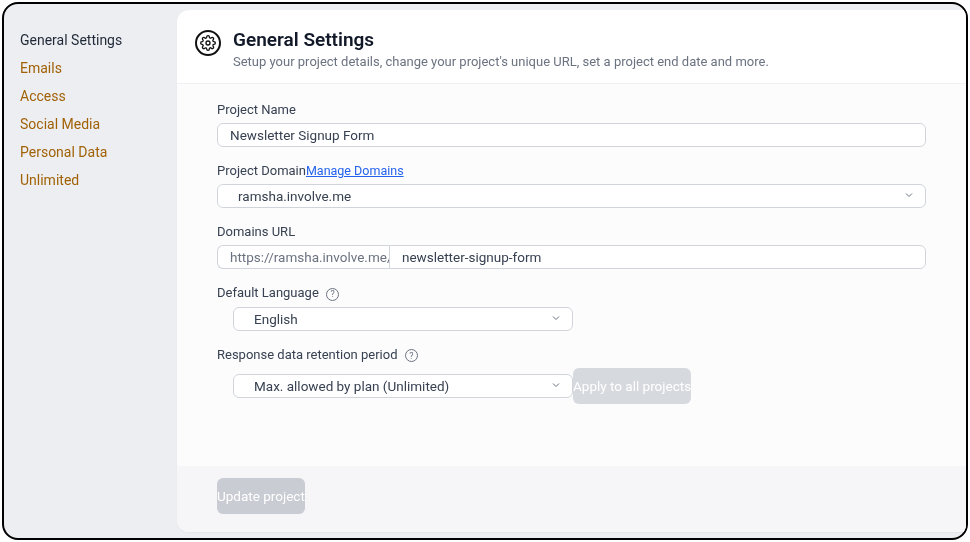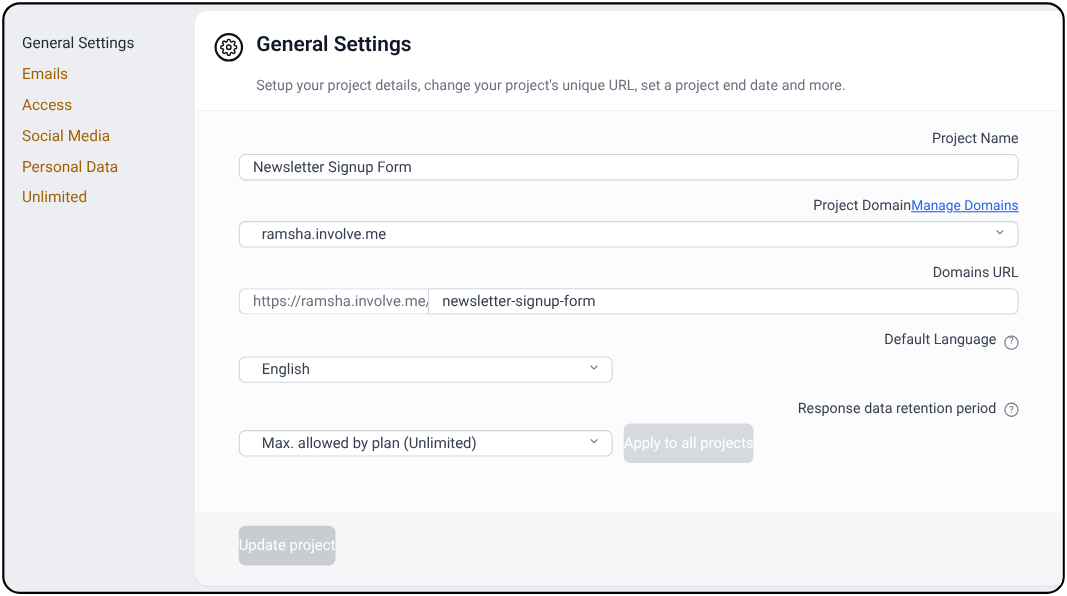--- a/index.html
+++ b/index.html
@@ -6,38 +6,38 @@
   body { background: #fff; width: 970px; height: 542px; overflow: hidden; }
   .frame { border: 2px solid #000; border-radius: 16px; width: 966px; height: 538px; margin: 2px; background: #edeef2; display: flex; overflow: hidden; }
   .sidebar { width: 173px; padding: 22px 16px; }
   .sidebar .item { font-size: 14px; color: #a16207; padding: 6px 0; cursor: pointer; }
   .sidebar .item.active { color: #1f2937; }
   .main { flex: 1; background: #fff; border-radius: 12px 0 0 12px; margin: 6px 0 6px 0; display: flex; flex-direction: column; overflow: hidden; box-shadow: 0 1px 2px rgba(0,0,0,0.04);}
   .header { display: flex; align-items: flex-start; padding: 18px 28px 14px 18px; gap: 12px; border-bottom: 1px solid #f0f1f4;}
   .header-icon { width: 26px; height: 26px; border: 2px solid #111; border-radius: 50%; display:flex; align-items:center; justify-content:center; flex-shrink:0; margin-top:2px;}
   .header-icon svg { width: 16px; height: 16px; }
   .header h1 { font-size: 19px; font-weight: 600; color: #111827; }
-  .header p { font-size: 13px; color: #6b7280; margin-top: 20px; text-align: center; }
+  .header p { font-size: 13px; color: #6b7280; margin-top: 3px; text-align: center; }
   .content { flex: 1; padding: 18px 40px 14px 40px; overflow: auto; background: #fcfcfd;}
   .field { margin-bottom: 16px; }
-  .label-row { display:flex; justify-content: flex-end; align-items: center; margin-bottom: 6px;}
+  .label-row { display:flex; justify-content: flex-start; align-items: center; margin-bottom: 6px;}
   .label { font-size: 13px; color: #374151; }
   .help-icon { display:inline-flex; width:13px; height:13px; border:1px solid #6b7280; color:#6b7280; border-radius:50%; font-size:9px; align-items:center; justify-content:center; margin-left:4px; cursor:default;}
   .link { font-size: 12.5px; color: #2563eb; text-decoration: underline; cursor:pointer;}
   .input, .select, .prefix, .slug {
     width: 100%; height: 24px; border: 1px solid #d1d5db; border-radius: 6px;
     padding: 0 12px; font-size: 13.5px; color: #374151; background: #fff;
   }
   .select { position: relative; display:flex; align-items:center; cursor:pointer; padding-right: 30px; padding-left: 20px;}
-  .select.small { width: 340px; }
+  .select.small { width: 340px; margin-left: 16px; }
   .chev { position:absolute; right:10px; top:50%; transform:translateY(-50%); color:#6b7280; pointer-events:none;}
   .url-row { display:flex; }
   .prefix { width: 172px; border-radius: 6px 0 0 6px; border-right: none; display:flex; align-items:center; color:#6b7280; background:#fff;}
   .slug { flex:1; border-radius: 0 6px 6px 0; }
-  .row { display:flex; gap: 10px; align-items:center; }
+  .row { display:flex; gap: 0; align-items:center; }
   .btn { height: 36px; padding: 0 0; border: none; border-radius: 6px; font-size: 13.5px; cursor: pointer; }
   .btn-muted { background: #d6d9de; color: #fff; }
   .footer { padding: 12px 40px 18px 40px; background: #f6f6f8; }
   .btn-primary-disabled { background: #c9ccd3; color:#fff; }
 </style>
 </head>
 <body>
 
 <div class="frame">
   <nav class="sidebar">

